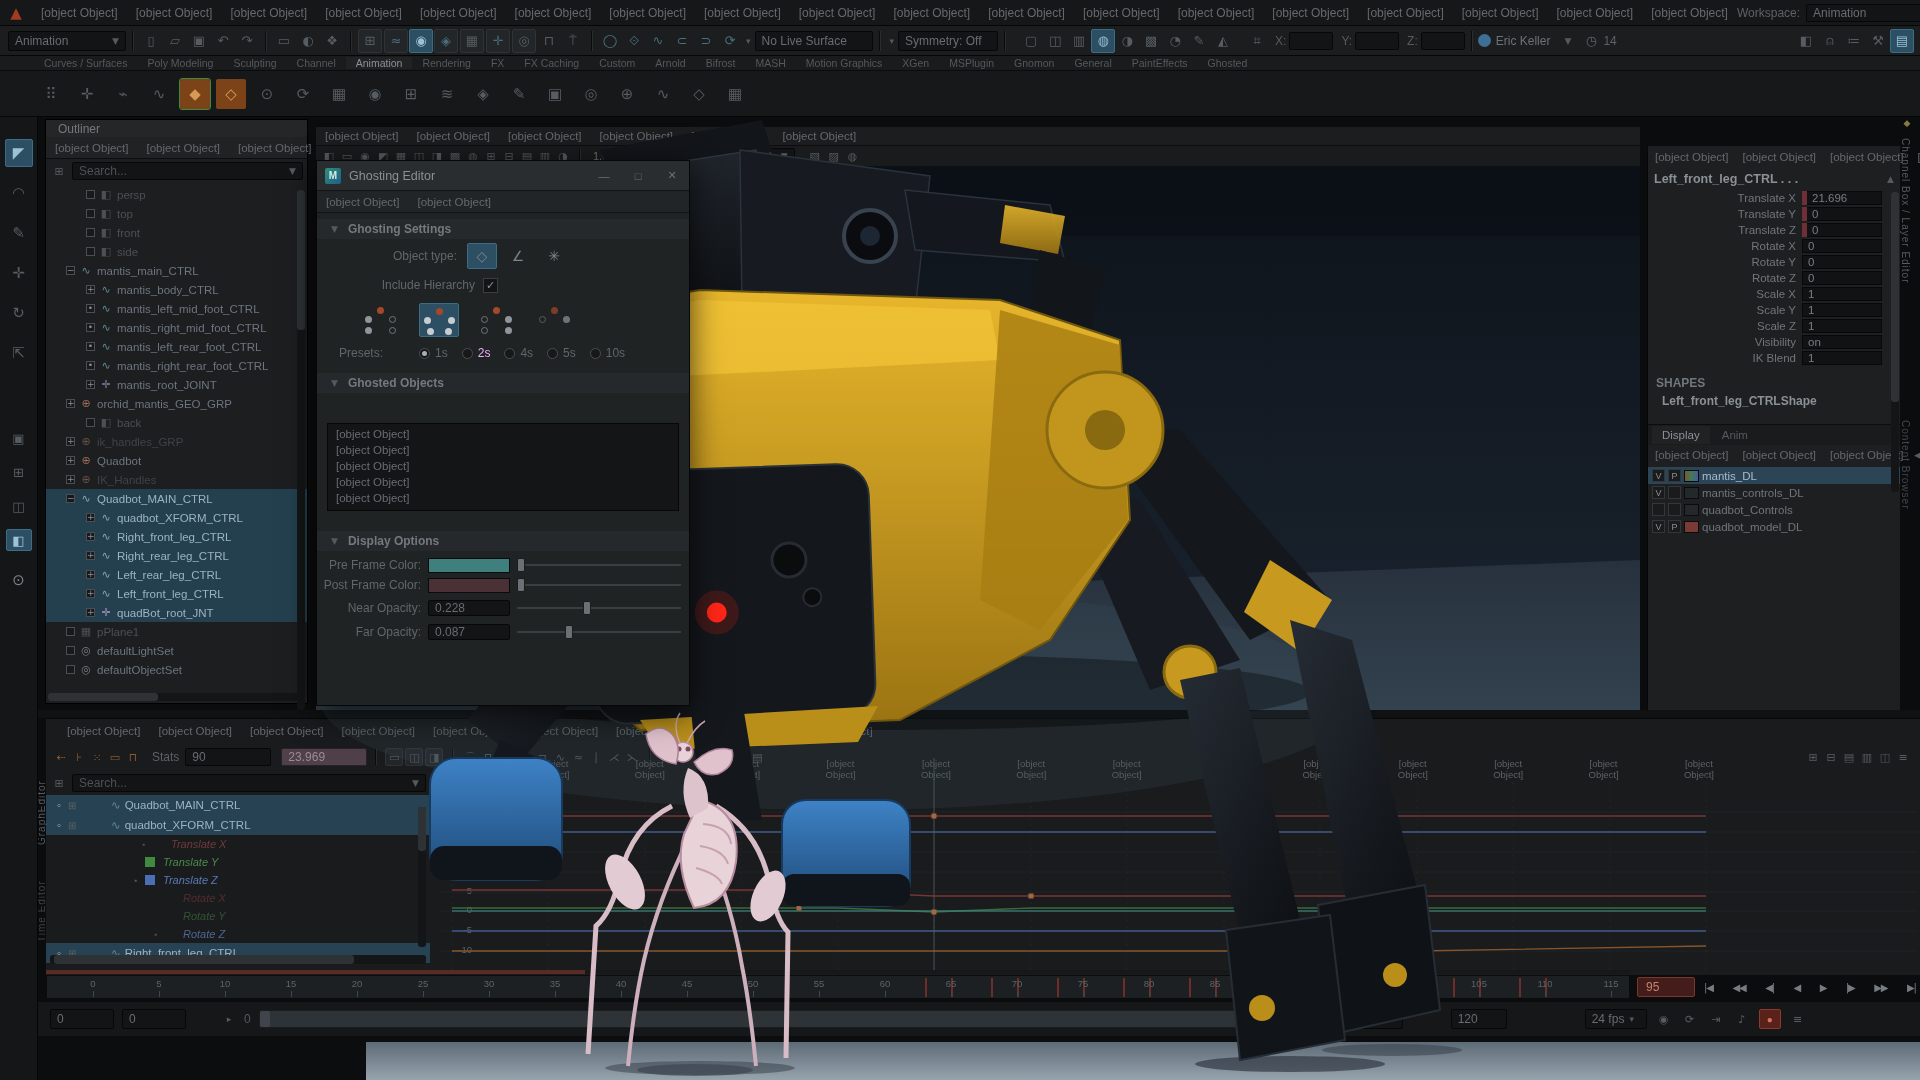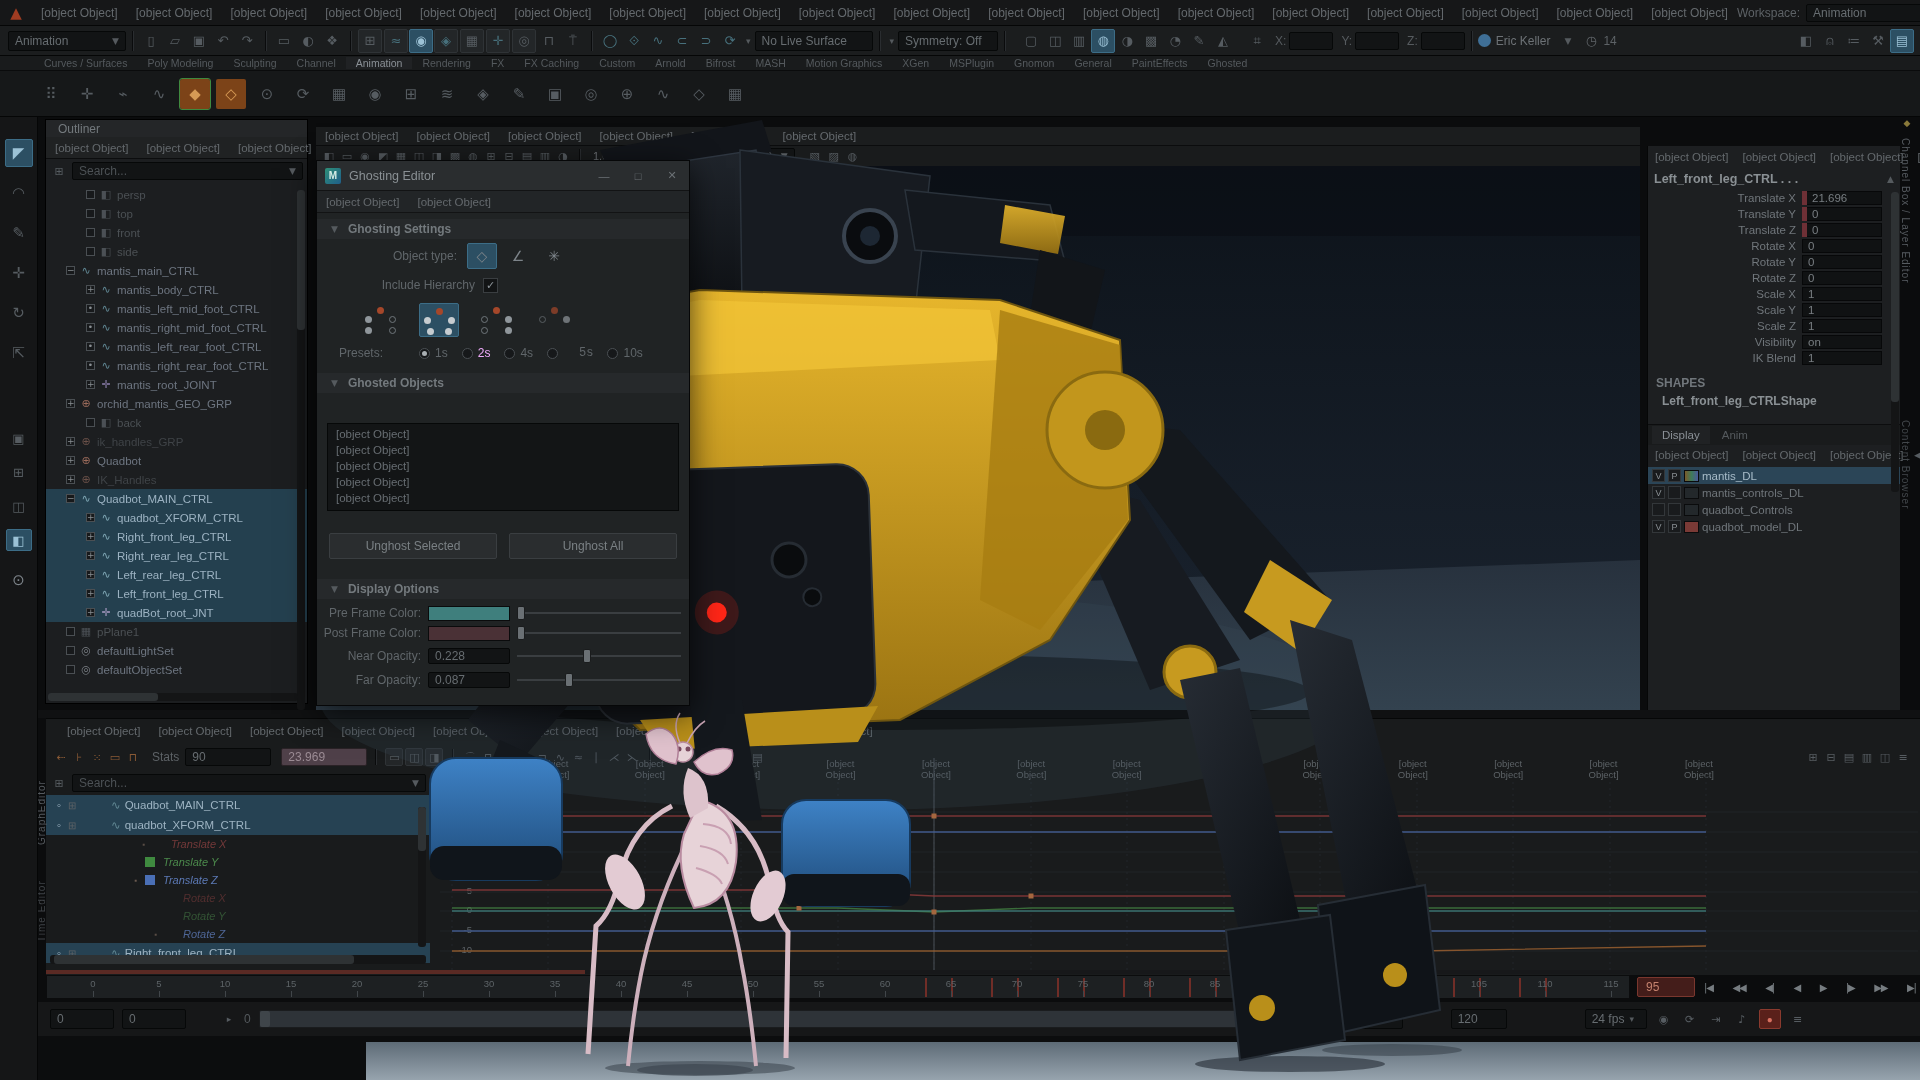--- a/index.html
+++ b/index.html
@@ -961,21 +961,21 @@
           <span style="color:#60666a;">1s</span>
         </span>
         <span class="row" style="gap:5px;">
           <span class="radio"></span>
           <span style="color:#f0abfc;">2s</span>
         </span>
         <span class="row" style="gap:5px;">
           <span class="radio"></span>
           <span style="color:#60666a;">4s</span>
         </span>
-        <span class="row" style="gap:21px;font-family:Liberation Mono, monospace;">
+        <span class="row" style="gap:5px;">
           <span class="radio"></span>
           <span style="color:#60666a;">5s</span>
         </span>
         <span class="row" style="gap:5px;">
           <span class="radio"></span>
           <span style="color:#60666a;">10s</span>
         </span>
       </div>
   </div>
   <div class="sec-hdr" style="margin-top:8px;">
@@ -983,28 +983,20 @@
     <span>Ghosted Objects</span>
   </div>
   <div style="margin:30px 10px 0;height:88px;background:#131516;border:1px solid #060808;padding:4px 0 0 8px;overflow:hidden;">
 
   <div style="font-size:11.5px;height:16px;color:#676d72;white-space:nowrap;">[object Object]</div>
       <div style="font-size:11.5px;height:16px;color:#676d72;white-space:nowrap;">[object Object]</div>
       <div style="font-size:11.5px;height:16px;color:#676d72;white-space:nowrap;">[object Object]</div>
       <div style="font-size:11.5px;height:16px;color:#676d72;white-space:nowrap;">[object Object]</div>
       <div style="font-size:11.5px;height:16px;color:#676d72;white-space:nowrap;">[object Object]</div>
     </div>
-  <div class="row" style="margin-top:22px;padding:0 12px;gap:12px;">
-    <div class="btn" style="flex:1;height:26px;">
-        <span>Unghost Selected</span>
-      </div>
-    <div class="btn" style="flex:1;height:26px;">
-        <span>Unghost All</span>
-      </div>
-  </div>
   <div class="sec-hdr" style="margin-top:20px;">
     <span class="caret">▼</span>
     <span>Display Options</span>
   </div>
   <div class="row" style="height:20px;margin-top:4px;">
     <span style="width:104px;text-align:right;color:#60666a;">Pre Frame Color:</span>
     <span style="margin-left: 7px; width: 82px; height: 15px; border: 1px solid rgb(10, 11, 12); background: rgb(63, 127, 125);"></span>
     <div class="slider" style="width:164px;margin-left:7px;">
         <span class="hnd" style="left:0;"></span>
       </div>

